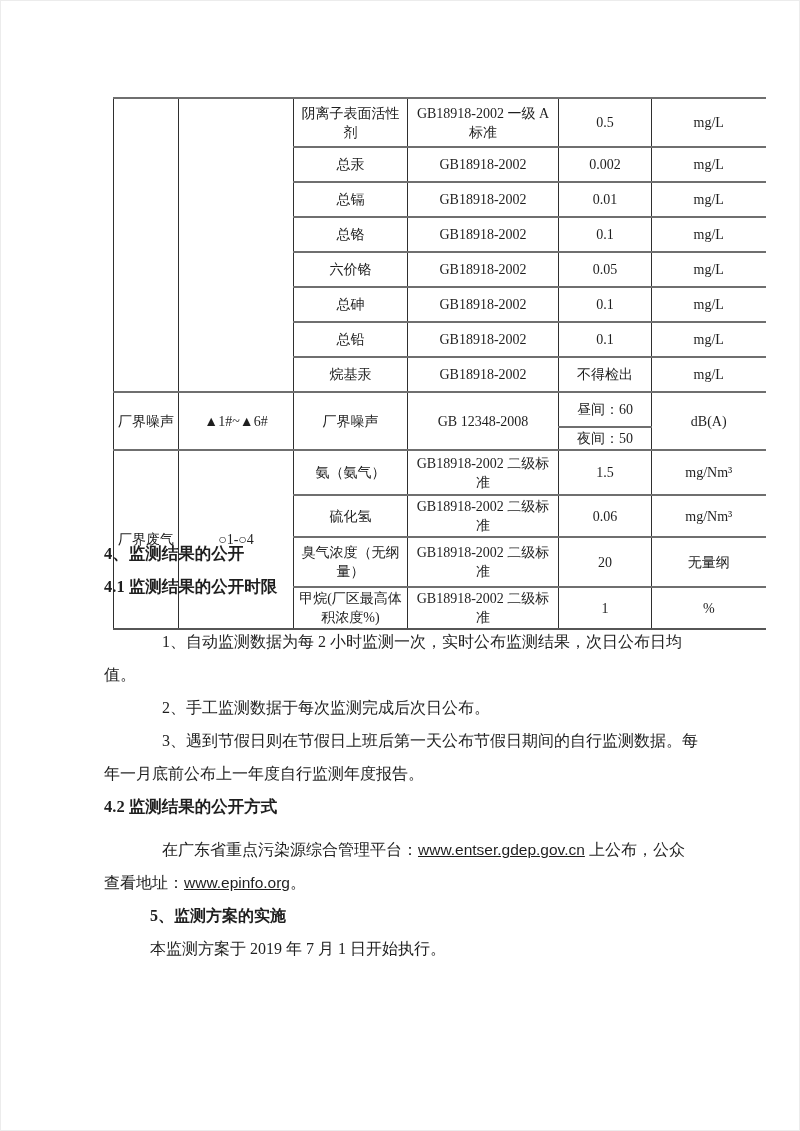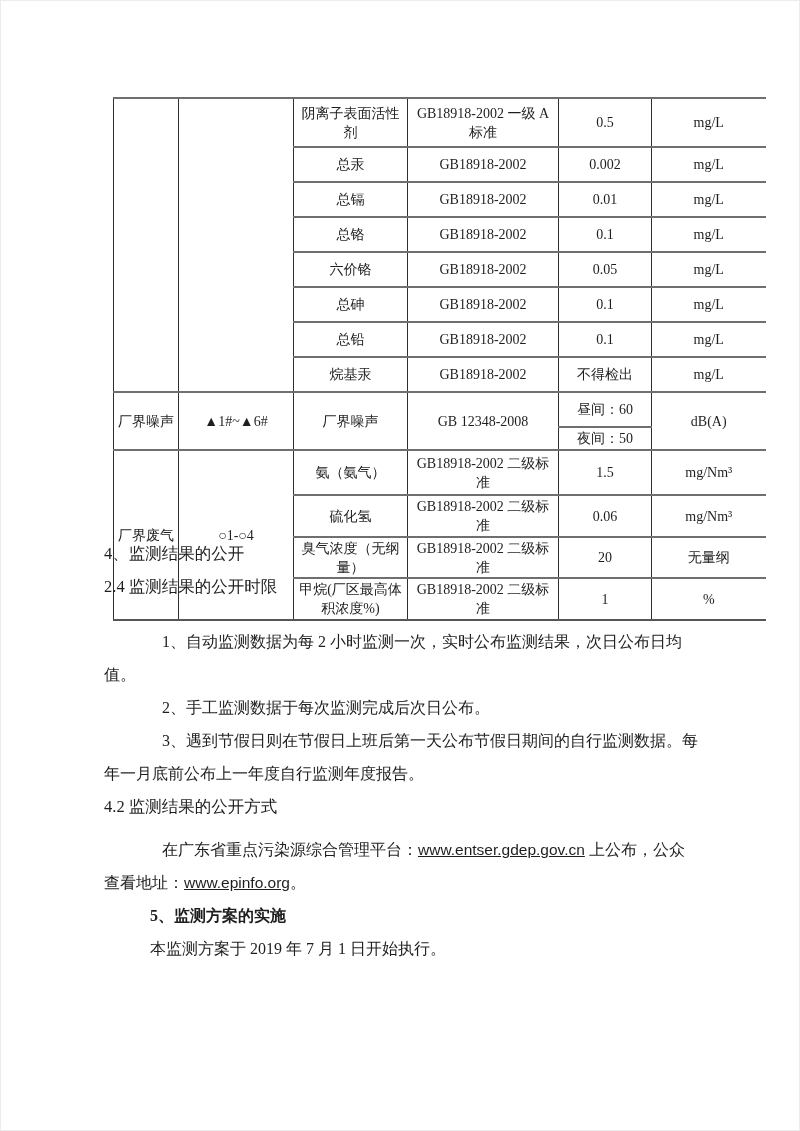--- a/index.html
+++ b/index.html
@@ -21,28 +21,28 @@
   table.tbl td {
     border-top:2px solid #6f6f6f;
     border-left:1px solid #2f2f2f;
     vertical-align:middle; padding:0 4px;
     overflow:hidden;
   }
   td.c1 { padding:0 6px; }
   td.c3 { padding:0 10px; }
   td.c4 { padding:0 8px; }
   tr.h49 { height:49px; } tr.h22 { height:35px; } tr.h23 { height:23px; }
-  tr.h45 { height:45px; } tr.h42 { height:42px; } tr.h41 { height:41px; }
+  tr.h45 { height:45px; } tr.h42 { height:42px; } tr.h41 { height:50px; }
 
   
   .doc {
     position:absolute; left:104px; top:537px; width:596px;
     font-size:16px; line-height:33px;
   }
-  .doc .hd { margin:0; font-weight:normal; font-size:16.5px; }
+  .doc .hd { margin:0; font-weight:bold; font-size:16.5px; }
   .hd-4   { margin-left:49px; margin-top:5px; }
   .hd-41  { margin-left:46px; margin-top:21px; }
   .hd-42  { margin-left:46px; margin-top:8px; }
   .doc p  { margin:0; text-indent:58px; }
   .doc p.pt14 { margin-top:22px; }
   .doc p.pt10 { margin-top:10px; }
   .doc p.ind46 { text-indent:46px; }
   .doc p.bold  { font-weight:bold; }
   .sans { font-family:"Liberation Sans","DejaVu Sans",sans-serif; font-size:15.5px;text-decoration:underline; }
 </style>
@@ -146,21 +146,21 @@
       <td class="c3">甲烷(厂区最高体积浓度%)</td>
       <td class="c4">GB18918-2002 二级标准</td>
       <td class="c5">1</td>
       <td class="c6">%</td>
     </tr>
   </tbody>
 </table>
 
 <div class="doc">
   <h3 class="hd hd-4">4、监测结果的公开</h3>
-  <h3 class="hd hd-41">2.4 监测结果的公开时限</h3>
+  <h3 class="hd hd-41">4.1 监测结果的公开时限</h3>
   <p class="pt14">1、自动监测数据为每 2 小时监测一次，实时公布监测结果，次日公布日均值。</p>
   <p>2、手工监测数据于每次监测完成后次日公布。</p>
   <p>3、遇到节假日则在节假日上班后第一天公布节假日期间的自行监测数据。每年一月底前公布上一年度自行监测年度报告。</p>
   <h3 class="hd hd-42">4.2 监测结果的公开方式</h3>
   <p class="pt10"><span>在广东省重点污染源综合管理平台：</span><span class="sans">www.entser.gdep.gov.cn</span><span> 上公布，公众查看地址：</span><span class="sans">www.epinfo.org</span><span>。</span></p>
   <p class="ind46 bold">5、监测方案的实施</p>
   <p class="ind46">本监测方案于 2019 年 7 月 1 日开始执行。</p>
 </div>
 
 </body></html>

